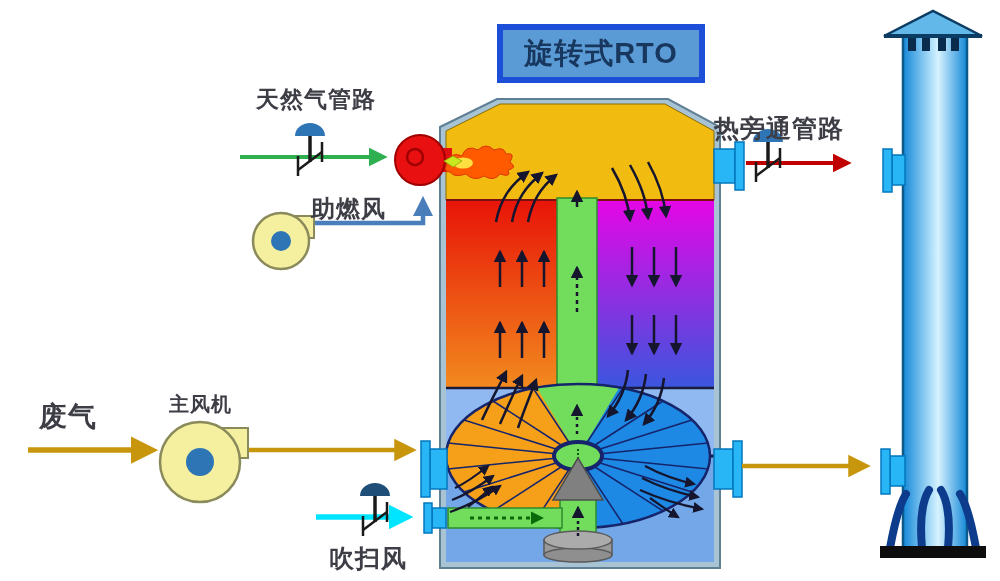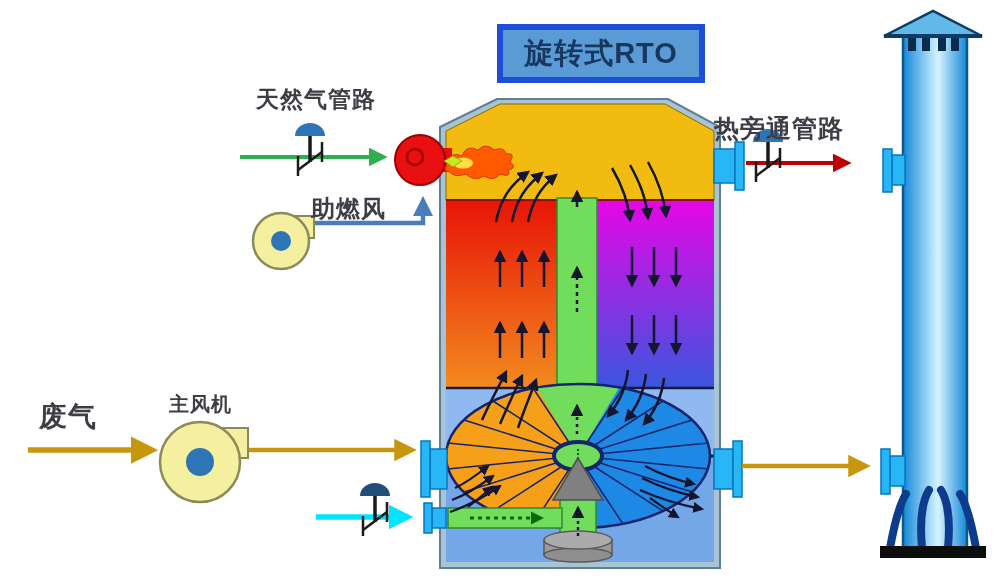--- a/index.html
+++ b/index.html
@@ -265,14 +265,15 @@
 </svg>
 
 <div id="title-box">
   <span>旋转式RTO</span>
 </div>
 <div class="lbl" id="lbl-natural-gas">天然气管路</div>
 <div class="lbl" id="lbl-combustion-air">助燃风</div>
 <div class="lbl" id="lbl-hot-bypass">热旁通管路</div>
 <div class="lbl" id="lbl-waste-gas">废气</div>
 <div class="lbl" id="lbl-main-fan">主风机</div>
+<div class="lbl" id="lbl-purge-air">吹扫风</div>
 
 </div>
 
 </body></html>

